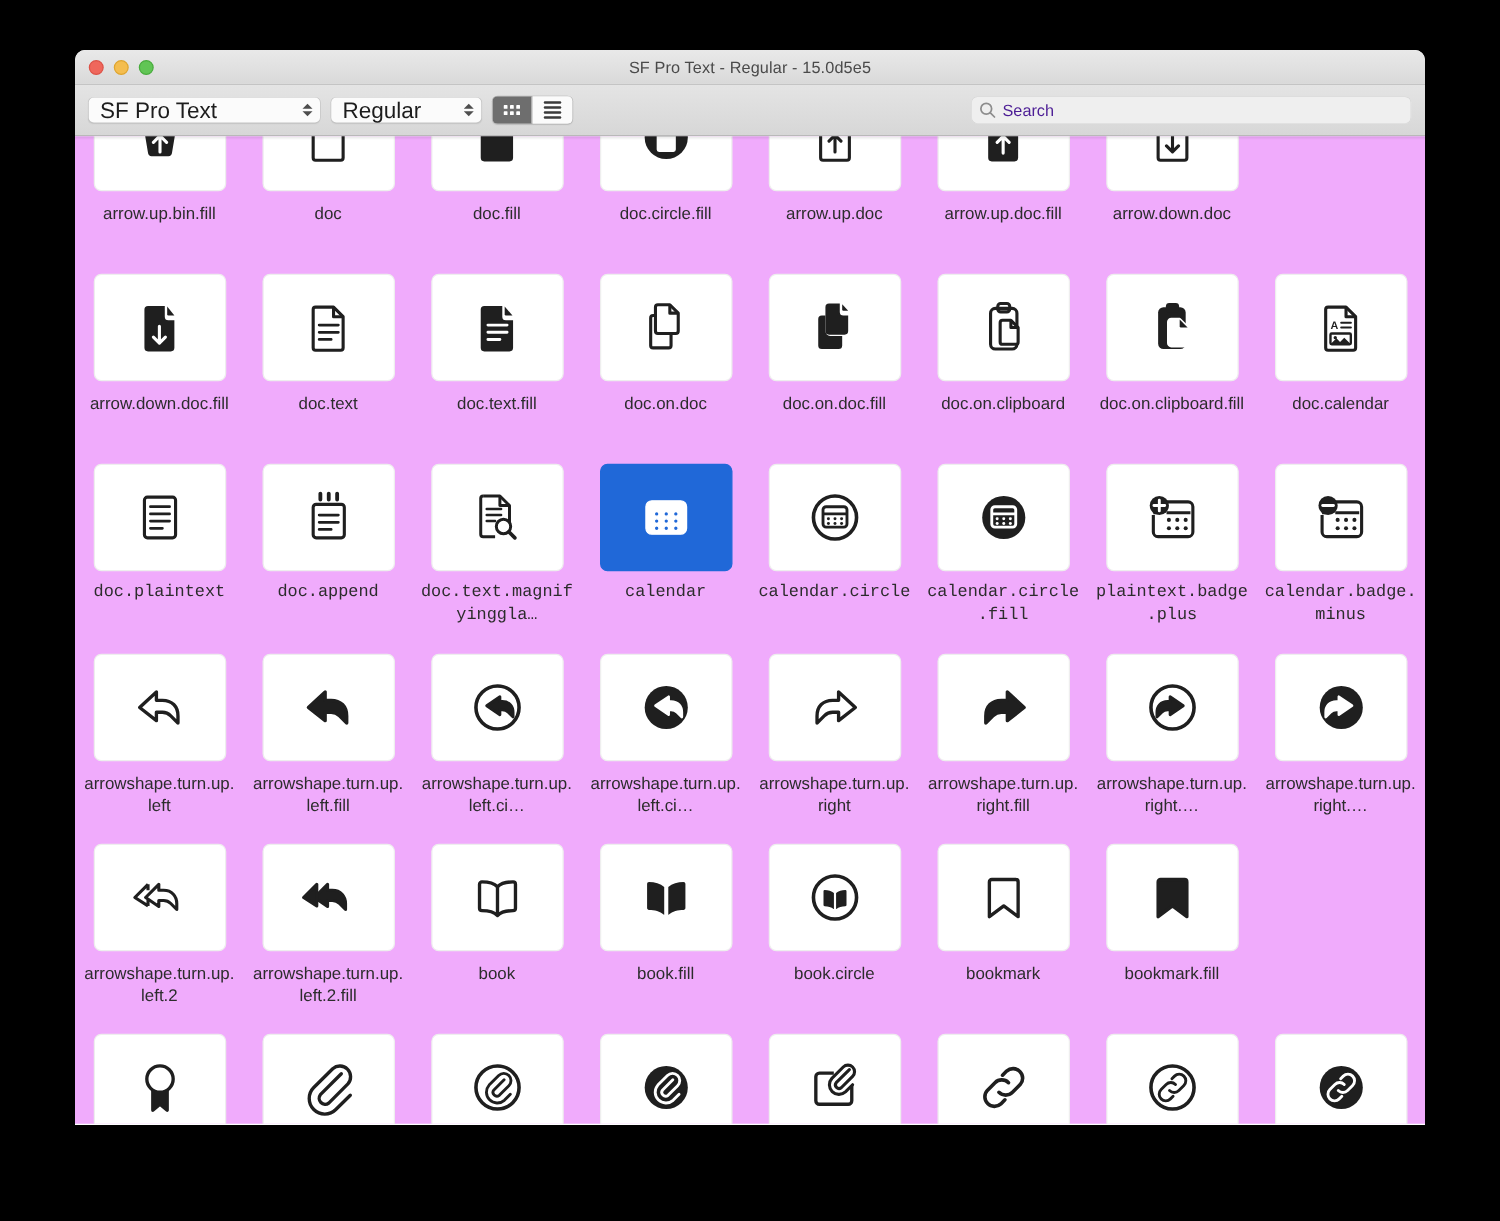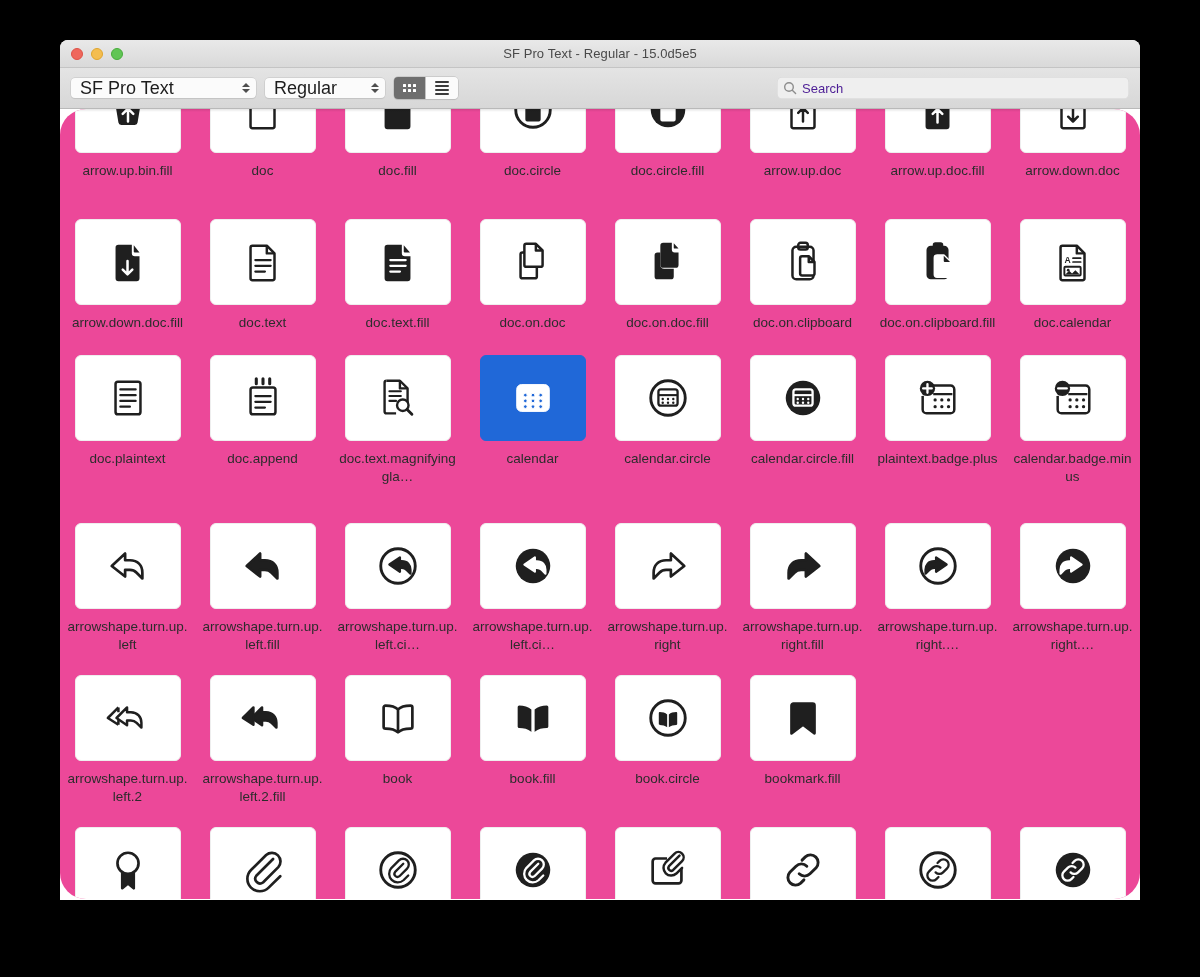--- a/index.html
+++ b/index.html
@@ -124,23 +124,22 @@
     padding-left: 25px;
     font-size: 13px;
     color: #4c1d95;
   }
   .search svg { position: absolute; left: 6px; top: 4px; }
 
   
   .canvas {
     position: relative;
     height: 790px;
-    background: #ec4899;
+    background: #f0abfc;
     overflow: hidden;
-    border-radius: 26px;
   }
   .rowgrid {
     position: absolute;
     left: 0;
     width: 1080px;
     display: grid;
     grid-template-columns: repeat(8, 1fr);
     column-gap: 0;
   }
   .cell {
@@ -274,30 +273,20 @@
           <svg width="46" height="46" viewBox="0 0 48 48">
             <path d="M13 6h15v9a3 3 0 0 0 3 3h6v23a3 3 0 0 1-3 3H13a3 3 0 0 1-3-3V9a3 3 0 0 1 3-3z"></path>
             <path d="M30 6.5 36.5 14H31a1 1 0 0 1-1-1z"></path>
           </svg>
         </div>
         <div class="label">doc.fill</div>
       </div>
       <div class="cell">
         <div class="tile">
           <svg width="46" height="46" viewBox="0 0 48 48">
-            <circle cx="24" cy="24" r="18" fill="none" stroke="#1f1f1f" stroke-width="3"></circle>
-            <path d="M18 14h8v6a2 2 0 0 0 2 2h4v12a2 2 0 0 1-2 2H18a2 2 0 0 1-2-2V16a2 2 0 0 1 2-2z"></path>
-            <path d="M27.5 14.3 32 19h-3.6a.9.9 0 0 1-.9-.9z"></path>
-          </svg>
-        </div>
-        <div class="label">doc.circle</div>
-      </div>
-      <div class="cell">
-        <div class="tile">
-          <svg width="46" height="46" viewBox="0 0 48 48">
             <circle cx="24" cy="24" r="18"></circle>
             <path d="M18 14h8v6a2 2 0 0 0 2 2h4v12a2 2 0 0 1-2 2H18a2 2 0 0 1-2-2V16a2 2 0 0 1 2-2z" fill="#fff"></path>
             <path d="M27.5 14.3 32 19h-3.6a.9.9 0 0 1-.9-.9z" fill="#fff"></path>
           </svg>
         </div>
         <div class="label">doc.circle.fill</div>
       </div>
       <div class="cell">
         <div class="tile">
           <svg width="46" height="46" viewBox="0 0 48 48">
@@ -412,21 +401,21 @@
             <path d="M24 20h8M24 24h8" stroke="#1f1f1f" stroke-width="1.8" stroke-linecap="round"></path>
             <rect x="15" y="29" width="17" height="9" rx="1" fill="none" stroke="#1f1f1f" stroke-width="2"></rect>
             <circle cx="19" cy="32.5" r="1.4"></circle>
             <path d="M16 37l4-4 3 3 3.5-3.5L31 37z"></path>
           </svg>
         </div>
         <div class="label">doc.calendar</div>
       </div>
     </div>
 
-    <div class="rowgrid" style="top:246px;">
+    <div class="rowgrid" style="top:262px;font-family:Liberation Mono, monospace;">
       <div class="cell">
         <div class="tile">
           <svg width="46" height="46" viewBox="0 0 48 48">
             <rect x="11" y="7" width="26" height="34" rx="2.5" fill="none" stroke="#1f1f1f" stroke-width="2.6"></rect>
             <path d="M16 15h16M16 21h16M16 27h16M16 33h10" stroke="#1f1f1f" stroke-width="2.3" stroke-linecap="round"></path>
           </svg>
         </div>
         <div class="label">doc.plaintext</div>
       </div>
       <div class="cell">
@@ -661,20 +650,28 @@
             <circle cx="24" cy="24" r="18" fill="none" stroke="#1f1f1f" stroke-width="3"></circle>
             <path d="M23.1 20.3C21.2 18.6 18.3 17.8 15.4 17.8a1 1 0 0 0-1 1v11.4c0 .5.4 1 1 1 2.8 0 5.6.7 7.4 2.3a.7.7 0 0 0 .3.2z"></path>
             <path d="M24.9 20.3c1.9-1.7 4.8-2.5 7.7-2.5a1 1 0 0 1 1 1v11.4c0 .5-.4 1-1 1-2.8 0-5.6.7-7.4 2.3a.7.7 0 0 1-.3.2z"></path>
           </svg>
         </div>
         <div class="label">book.circle</div>
       </div>
       <div class="cell">
         <div class="tile">
           <svg width="46" height="46" viewBox="0 0 48 48">
+            <path d="M14 9h20a2 2 0 0 1 2 2v29l-12-9-12 9V11a2 2 0 0 1 2-2z" fill="none" stroke="#1f1f1f" stroke-width="2.8" stroke-linejoin="round"></path>
+          </svg>
+        </div>
+        <div class="label">bookmark</div>
+      </div>
+      <div class="cell">
+        <div class="tile">
+          <svg width="46" height="46" viewBox="0 0 48 48">
             <path d="M14 9h20a2 2 0 0 1 2 2v29l-12-9-12 9V11a2 2 0 0 1 2-2z" stroke="#1f1f1f" stroke-width="2.8" stroke-linejoin="round"></path>
           </svg>
         </div>
         <div class="label">bookmark.fill</div>
       </div>
     </div>
 
     <div class="rowgrid" style="top:718px;">
       <div class="cell">
         <div class="tile">

